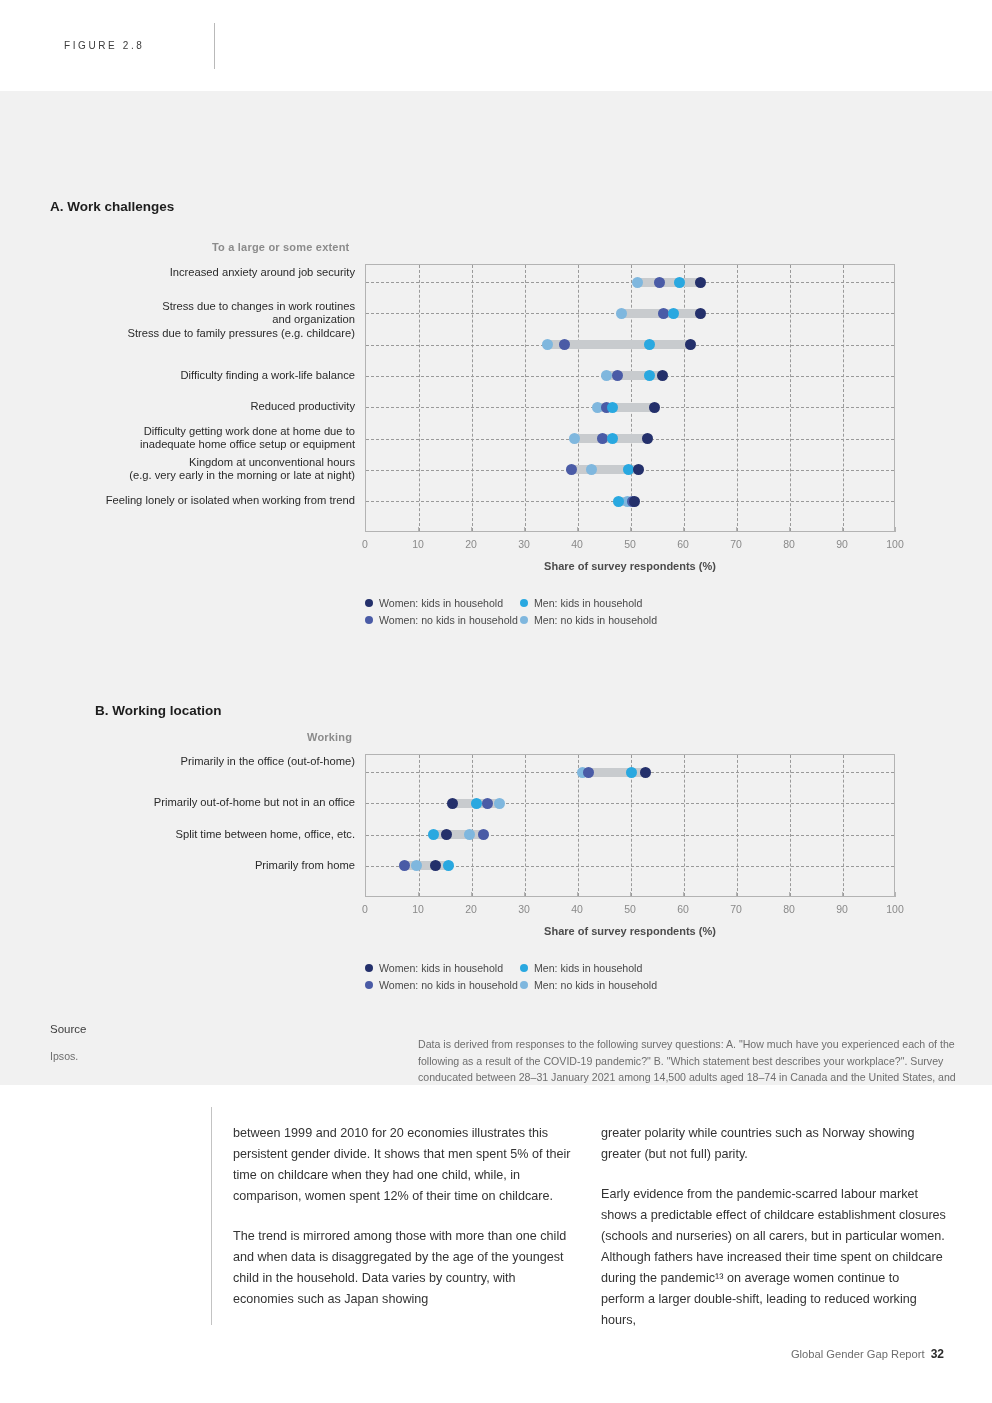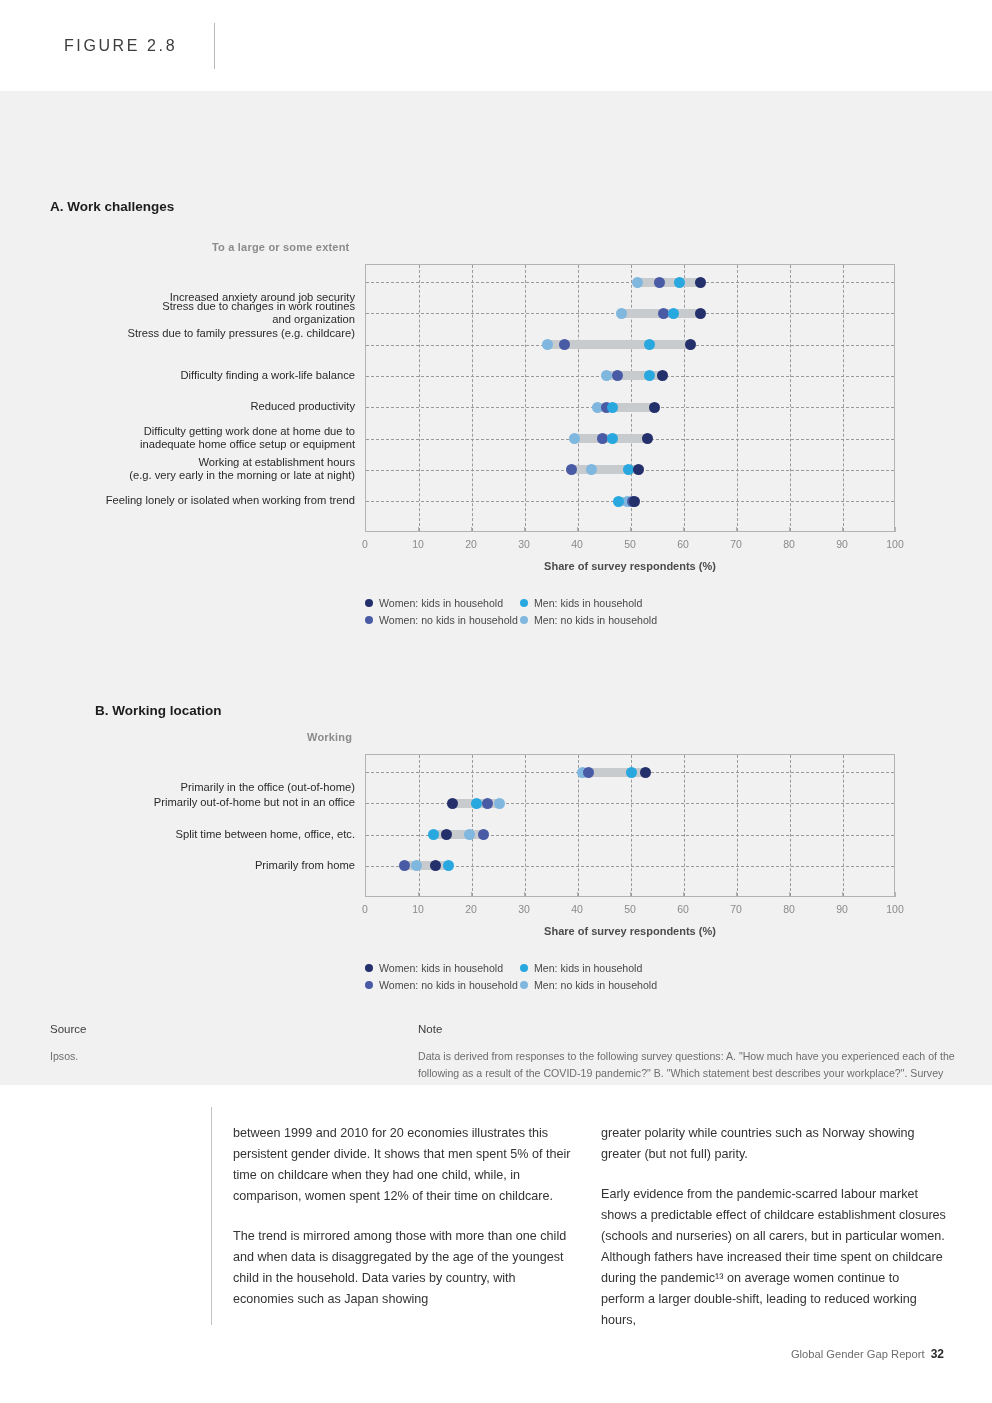--- a/index.html
+++ b/index.html
@@ -15,21 +15,21 @@
 
   
   .fig-header {
     height: 91px;
     background: #ffffff;
     display: flex;
     align-items: center;
     padding-left: 64px;
   }
   .fig-number {
-    font-size: 16px;
+    font-size: 10px;
     letter-spacing: 2.6px;
     color: #3c3c3c;
     width: 150px;
     flex: 0 0 150px;
   }
   .fig-divider {
     width: 1px;
     height: 46px;
     background: #b9b9b9;
     margin-right: 42px;
@@ -274,42 +274,42 @@
         <div class="dot" style="left: 199.61px; top: 199.3px; background: rgb(74, 91, 166);"></div>
         <div class="dot" style="left: 257.38px; top: 199.3px; background: rgb(41, 168, 224);"></div>
         <div class="dot" style="left: 267.45px; top: 199.3px; background: rgb(36, 48, 107);"></div>
         <div class="hgrid" style="top: 236.1px;"></div>
         <div class="range-bar" style="left: 252.81px; width: 15.37px; top: 231.6px; background: rgb(200, 203, 206);"></div>
         <div class="dot" style="left: 256.32px; top: 230.6px; background: rgb(127, 183, 222);"></div>
         <div class="dot" style="left: 260.56px; top: 230.6px; background: rgb(74, 91, 166);"></div>
         <div class="dot" style="left: 247.31px; top: 230.6px; background: rgb(41, 168, 224);"></div>
         <div class="dot" style="left: 262.68px; top: 230.6px; background: rgb(36, 48, 107);"></div>
       </div>
-      <div class="cat-label" style="top: 50px; right: 637px;">
+      <div class="cat-label" style="top: 25px; right: 637px;">
         <div>Increased anxiety around job security</div>
       </div>
       <div class="cat-label" style="top: 58.8px; right: 637px;">
         <div>Stress due to changes in work routines</div>
         <div>and organization</div>
       </div>
       <div class="cat-label" style="top: 86px; right: 637px;">
         <div>Stress due to family pressures (e.g. childcare)</div>
       </div>
       <div class="cat-label" style="top: 127.9px; right: 637px;">
         <div>Difficulty finding a work-life balance</div>
       </div>
       <div class="cat-label" style="top: 159.2px; right: 637px;">
         <div>Reduced productivity</div>
       </div>
       <div class="cat-label" style="top: 184px; right: 637px;">
         <div>Difficulty getting work done at home due to</div>
         <div>inadequate home office setup or equipment</div>
       </div>
       <div class="cat-label" style="top: 215.3px; right: 637px;">
-        <div>Working at establishment hours</div>
+        <div>Kingdom at unconventional hours</div>
         <div>(e.g. very early in the morning or late at night)</div>
       </div>
       <div class="cat-label" style="top: 253.1px; right: 637px;">
         <div>Feeling lonely or isolated when working from trend</div>
       </div>
       <div class="axis-ticks" style="top: 291px;">
         <div class="tickmark" style="left: 0px;"></div>
         <div class="tick" style="left: 0px;">0</div>
         <div class="tickmark" style="left: 53px;"></div>
         <div class="tick" style="left: 53px;">10</div>
@@ -383,21 +383,21 @@
         <div class="dot" style="left: 111.63px; top: 74.1px; background: rgb(74, 91, 166);"></div>
         <div class="dot" style="left: 62.34px; top: 74.1px; background: rgb(41, 168, 224);"></div>
         <div class="dot" style="left: 74.53px; top: 74.1px; background: rgb(36, 48, 107);"></div>
         <div class="hgrid" style="top: 110.9px;"></div>
         <div class="range-bar" style="left: 38.16px; width: 43.99px; top: 106.4px; background: rgb(200, 203, 206);"></div>
         <div class="dot" style="left: 45.38px; top: 105.4px; background: rgb(127, 183, 222);"></div>
         <div class="dot" style="left: 32.66px; top: 105.4px; background: rgb(74, 91, 166);"></div>
         <div class="dot" style="left: 76.65px; top: 105.4px; background: rgb(41, 168, 224);"></div>
         <div class="dot" style="left: 64.46px; top: 105.4px; background: rgb(36, 48, 107);"></div>
       </div>
-      <div class="cat-label" style="top: 50px; right: 637px;">
+      <div class="cat-label" style="top: 24px; right: 637px;">
         <div>Primarily in the office (out-of-home)</div>
       </div>
       <div class="cat-label" style="top: 65.3px; right: 637px;">
         <div>Primarily out-of-home but not in an office</div>
       </div>
       <div class="cat-label" style="top: 96.6px; right: 637px;">
         <div>Split time between home, office, etc.</div>
       </div>
       <div class="cat-label" style="top: 127.9px; right: 637px;">
         <div>Primarily from home</div>
@@ -446,21 +446,20 @@
         </div>
       </div>
     </div>
 
   <div class="source-note">
     <div class="sn-left">
       <div class="sn-head">Source</div>
       <div class="sn-body">Ipsos.</div>
     </div>
     <div class="sn-right">
-      <div class="sn-head">Note</div>
       <div class="sn-body">Data is derived from responses to the following survey questions: A. "How much have you experienced each of the following as a result of the COVID-19 pandemic?" B. "Which statement best describes your workplace?". Survey conducated between 28–31 January 2021 among 14,500 adults aged 18–74 in Canada and the United States, and 16–74 in Australia, Brazil, China, France, Germany, Italy, Spain, India, Japan, Mexico, Russia, South Africa, South Korea and the United Kingdom.</div>
     </div>
   </div>
 </div>
 
 <div class="body-area">
   <div class="body-rule"></div>
   <div class="col" id="body-col-1">
     <p>between 1999 and 2010 for 20 economies illustrates this persistent gender divide. It shows that men spent 5% of their time on childcare when they had one child, while, in comparison, women spent 12% of their time on childcare.</p>
     <p>The trend is mirrored among those with more than one child and when data is disaggregated by the age of the youngest child in the household. Data varies by country, with economies such as Japan showing</p>

